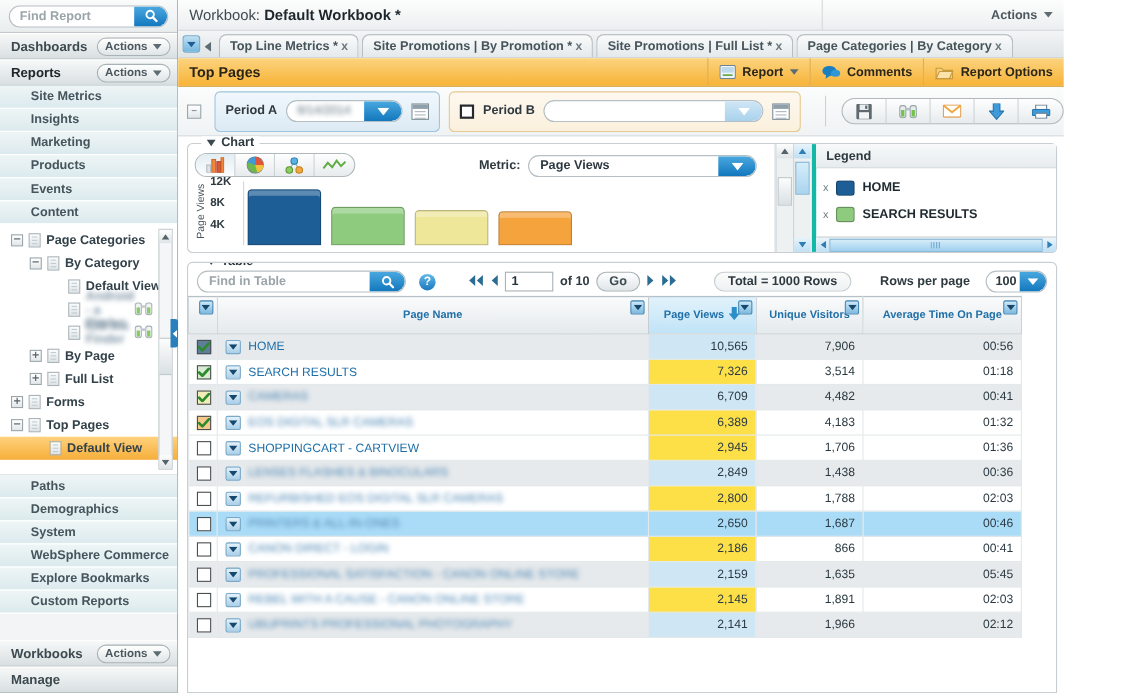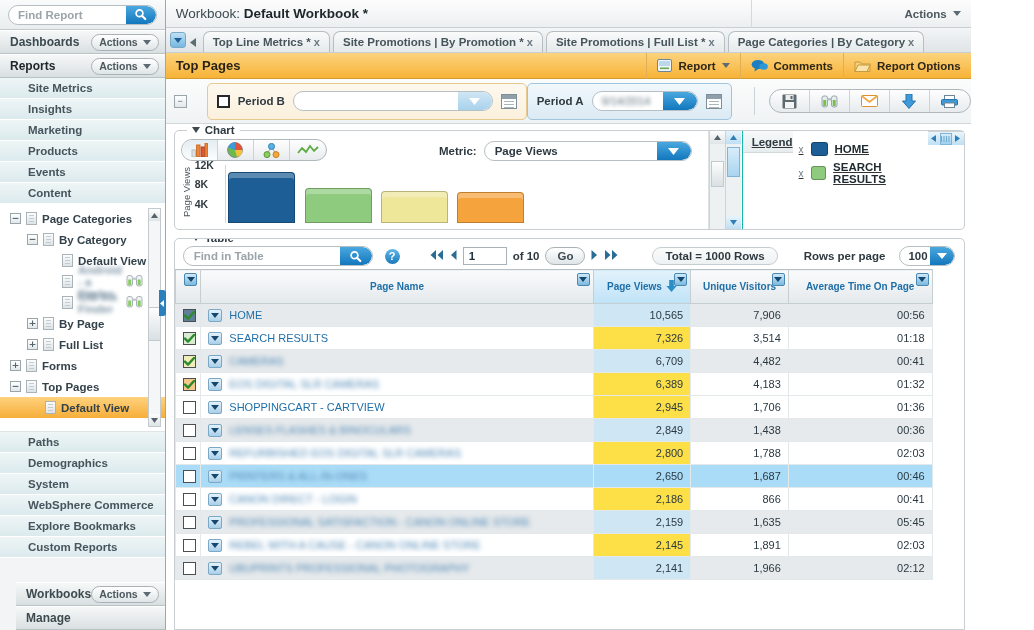--- a/index.html
+++ b/index.html
@@ -47,21 +47,21 @@
              box-shadow:0 3px 0 #c3ccd1,0 6px 0 #c3ccd1;}
   .tnode.sel { background:linear-gradient(#ffd27d,#f6ae3a); }
   .blurtext { filter:blur(2.2px); color:#7f95a6; }
   .binoc { margin-left:auto; margin-right:22px; opacity:.85; }
   .tree-scroll { position:absolute; right:4px; top:4px; width:13px; bottom:4px; background:#f4f6f7; border:1px solid #c3cacd; }
   .tsb-arrow { height:12px; background:linear-gradient(#fdfdfd,#dfe4e6); display:flex;align-items:center;justify-content:center; }
   .tsb-thumb { position:absolute; left:0; right:0; top:45%; height:34px; background:linear-gradient(#fdfdfd,#d9e0e3);
                border-top:1px solid #c3cacd;border-bottom:1px solid #c3cacd; }
 
   .bottom-list { background:#fff; }
-  .sb-footer { margin-top:auto;margin-left:16px; }
+  .sb-footer { margin-top:auto; }
   .collapse-tab { position:absolute; right:-1px; top:290px; width:7px; height:26px; background:#2a7fbd;
                   border-radius:0 3px 3px 0; display:flex;align-items:center;justify-content:center; }
 
   
   .main { flex:1; height:630px; position:relative; background:#fff; display:flex; flex-direction:column; }
   .wb-bar { height:28px; background:linear-gradient(#fdfdfd,#eceff0); border-bottom:1px solid #c8ced1;
             display:flex; align-items:center; }
   .wb-title { padding-left:10px; font-size:13.5px; color:#3d4a50; flex:1; }
   .wb-title b { color:#1d262b; }
   .wb-actions { width:220px; height:28px; border-left:1px solid #d4d9db; display:flex; align-items:center;
@@ -135,21 +135,21 @@
   .bars { position:absolute; left:44px; right:10px; top:0; bottom:0; border-left:1px solid #cfd6d9; }
   .bar { position:absolute; bottom:0; border-radius:4px 4px 0 0; }
   .chart-scroll { width:34px; border-left:1px solid #dde2e4; display:flex; }
   .vsb { width:16px; background:#eef1f2; border-left:1px solid #cdd4d7; position:relative; }
   .vsb .a { height:13px; background:linear-gradient(#fdfdfd,#dfe4e6); display:flex;align-items:center;justify-content:center; }
   .vsb .thumb { position:absolute; left:1px; right:1px; top:30px; height:26px;
                 background:linear-gradient(#fdfdfd,#d9e0e3); border:1px solid #c3cacd; }
   .vsb.blue .thumb { background:linear-gradient(#d7edfa,#a9d4ef); border-color:#7fb5d8; }
   .vsb.blue .a { background:linear-gradient(#e6f4fc,#bfdff3); }
 
-  .legend-panel { width:222px; border-left:1px solid #14b8a6; display:flex; flex-direction:row;text-decoration:underline; }
+  .legend-panel { width:222px; border-left:4px solid #14b8a6; display:flex; flex-direction:column; }
   .legend-head { height:22px; background:linear-gradient(#f7f9fa,#e7ecee); border-bottom:1px solid #d3d9db;
                  display:flex;align-items:center;padding-left:9px; font-size:11.5px;font-weight:bold;color:#2f3a40; }
   .legend-items { flex:1; padding:6px 0 0 6px; }
   .legend-item { height:24px; display:flex; align-items:center; gap:7px; }
   .legend-item .rm { font-size:10px; color:#6f7c83; }
   .legend-swatch { width:17px;height:14px;border-radius:3px;border:1px solid rgba(0,0,0,.28); }
   .legend-item .nm { font-size:11.5px; font-weight:bold; color:#1f2a30; }
   .hsb { height:14px; background:#eef1f2; border-top:1px solid #cdd4d7; position:relative; display:flex; align-items:center; }
   .hsb .a { width:12px;height:12px;background:linear-gradient(#e6f4fc,#bfdff3);display:flex;align-items:center;justify-content:center; }
   .hsb .thumb { flex:1; height:12px; background:linear-gradient(#d7edfa,#9fd0ee); border:1px solid #7fb5d8;
@@ -430,38 +430,38 @@
             <path d="M1 12.5V3h5l1.5 2H16v7.5z" fill="#f6cf7b" stroke="#c79a3a"></path>
             <path d="M1 12.5 4 6h12l-3 6.5z" fill="#fbe3ab" stroke="#c79a3a"></path>
           </svg>
         <span>Report Options</span>
       </div>
     </div>
 
     <div class="period-row">
       <div class="minus-box">−</div>
 
+      <div class="pbox" style="width:205px;">
+        <span class="plabel">Period A</span>
+        <div class="pselect" style="flex:1;">
+          <span class="val blurtext">9/14/2014</span>
+          <span class="arr">
+            <svg width="11" height="7" viewBox="0 0 11 7">
+                <polygon points="0,0 11,0 5.5,7" fill="#fff"></polygon>
+              </svg>
+          </span>
+        </div>
+        <div class="cal"></div>
+      </div>
+
       <div class="pbox b" style="width:320px; margin-left:8px;">
         <span class="chkbox"></span>
         <span class="plabel">Period B</span>
         <div class="pselect muted" style="flex:1;">
           <span class="val"></span>
-          <span class="arr">
-            <svg width="11" height="7" viewBox="0 0 11 7">
-                <polygon points="0,0 11,0 5.5,7" fill="#fff"></polygon>
-              </svg>
-          </span>
-        </div>
-        <div class="cal"></div>
-      </div>
-
-      <div class="pbox" style="width:205px;">
-        <span class="plabel">Period A</span>
-        <div class="pselect" style="flex:1;">
-          <span class="val blurtext">9/14/2014</span>
           <span class="arr">
             <svg width="11" height="7" viewBox="0 0 11 7">
                 <polygon points="0,0 11,0 5.5,7" fill="#fff"></polygon>
               </svg>
           </span>
         </div>
         <div class="cal"></div>
       </div>
 
       <div class="tool-sep"></div>

